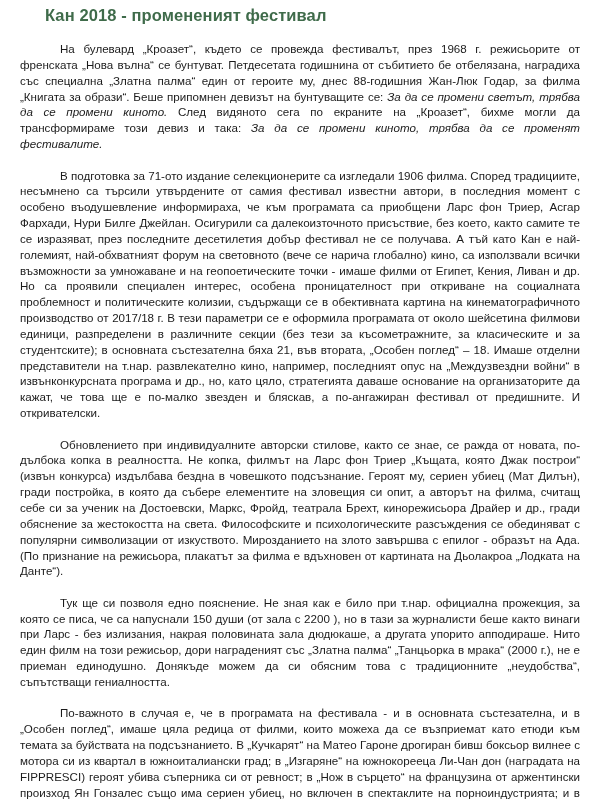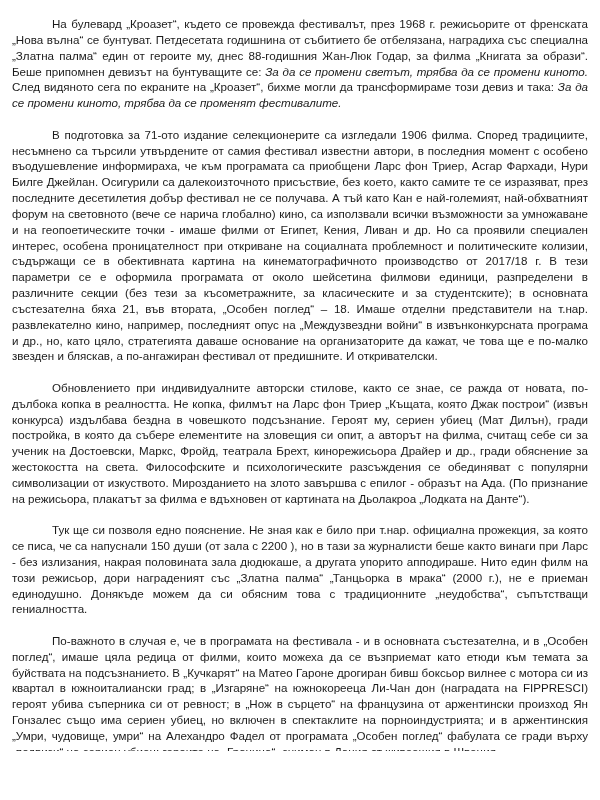--- a/index.html
+++ b/index.html
@@ -36,21 +36,21 @@
     letter-spacing: 0.1px;
     white-space: nowrap;
   }
 
   .body-copy {
     margin: 0;
     padding: 0;
   }
 
   p.para {
-    margin: 4px;
+    margin: 12px;
     padding: 0;
     font-size: 11.6px;
     line-height: 15.85px;
     text-align: justify;
     text-justify: inter-word;
     text-indent: 40px;
     hyphens: none;
     word-spacing: 0px;
   }
 
@@ -74,20 +74,21 @@
   .clip-bottom {
     max-height: 118px;
     overflow: hidden;
   }
 </style>
 </head>
 <body style="background: rgb(255, 255, 255); color: rgb(27, 27, 27);">
 
 <div class="page">
 
+  <h1 class="doc-title" style="color: rgb(63, 107, 74);">Кан 2018 - промененият фестивал</h1>
 
   <div class="body-copy">
     <p class="para first">На булевард „Кроазет“, където се провежда фестивалът, през 1968 г. режисьорите от френската „Нова вълна“ се бунтуват. Петдесетата годишнина от събитието бе отбелязана, наградиха със специална „Златна палма“ един от героите му, днес 88-годишния Жан-Люк Годар, за филма „Книгата за образи“. Беше припомнен девизът на бунтуващите се: <span class="em-i">За да се промени светът, трябва да се промени киното.</span> След видяното сега по екраните на „Кроазет“, бихме могли да трансформираме този девиз и така: <span class="em-i">За да се промени киното, трябва да се променят фестивалите.</span></p>
     <p class="para">В подготовка за 71-ото издание селекционерите са изгледали 1906 филма. Според традициите, несъмнено са търсили утвърдените от самия фестивал известни автори, в последния момент с особено въодушевление информираха, че към програмата са приобщени Ларс фон Триер, Асгар Фархади, Нури Билге Джейлан. Осигурили са далекоизточното присъствие, без което, както самите те се изразяват, през последните десетилетия добър фестивал не се получава. А тъй като Кан е най-големият, най-обхватният форум на световното (вече се нарича глобално) кино, са използвали всички възможности за умножаване и на геопоетическите точки - имаше филми от Египет, Кения, Ливан и др. Но са проявили специален интерес, особена проницателност при откриване на социалната проблемност и политическите колизии, съдържащи се в обективната картина на кинематографичното производство от 2017/18 г. В тези параметри се е оформила програмата от около шейсетина филмови единици, разпределени в различните секции (без тези за късометражните, за класическите и за студентските); в основната състезателна бяха 21, във втората, „Особен поглед“ – 18. Имаше отделни представители на т.нар. развлекателно кино, например, последният опус на <span class="em-b">„Междузвездни войни“</span> в извънконкурсната програма и др., но, като цяло, стратегията даваше основание на организаторите да кажат, че това ще е по-малко звезден и бляскав, а по-ангажиран фестивал от предишните. И откривателски.</p>
     <p class="para">Обновлението при индивидуалните авторски стилове, както се знае, се ражда от новата, по-дълбока копка в реалността. Не копка, филмът на Ларс фон Триер <span class="em-b">„Къщата, която Джак построи“</span> (извън конкурса) издълбава бездна в човешкото подсъзнание. Героят му, сериен убиец (Мат Дилън), гради постройка, в която да събере елементите на зловещия си опит, а авторът на филма, считащ себе си за ученик на Достоевски, Маркс, Фройд, театрала Брехт, кинорежисьора Драйер и др., гради обяснение за жестокостта на света. Философските и психологическите разсъждения се обединяват с популярни символизации от изкуството. Мирозданието на злото завършва с епилог - образът на Ада. (По признание на режисьора, плакатът за филма е вдъхновен от картината на Дьолакроа „Лодката на Данте“).</p>
     <p class="para">Тук ще си позволя едно пояснение. Не зная как е било при т.нар. официална прожекция, за която се писа, че са напуснали 150 души (от зала с 2200 ), но в тази за журналисти беше както винаги при Ларс - без излизания, накрая половината зала дюдюкаше, а другата упорито апподираше. Нито един филм на този режисьор, дори наградeният със „Златна палма“ „Танцьорка в мрака“ (2000 г.), не е приеман единодушно. Донякъде можем да си обясним това с традиционните „неудобства“, съпътстващи гениалността.</p>
     <p class="para clip-bottom">По-важното в случая е, че в програмата на фестивала - и в основната състезателна, и в „Особен поглед“, имаше цяла редица от филми, които можеха да се възприемат като етюди към темата за буйствата на подсъзнанието. В <span class="em-b">„Кучкарят“</span> на Матео Гароне дрогиран бивш боксьор вилнее с мотора си из квартал в южноиталиански град; в <span class="em-b">„Изгаряне“</span> на южнокорееца Ли-Чан дон (наградата на FIPPRESCI) героят убива съперника си от ревност; в <span class="em-b">„Нож в сърцето“</span> на французина от аржентински произход Ян Гонзалес също има сериен убиец, но включен в спектаклите на порноиндустрията; и в аржентинския <span class="em-b">„Умри, чудовище, умри“</span> на Алехандро Фадел от програмата „Особен поглед“ фабулата се гради върху „подвизи“ на сериен убиец; героите на <span class="em-b">„Граница“</span>, сниман в Дания от живеещия в Швеция</p>
   </div>
 
 </div>

